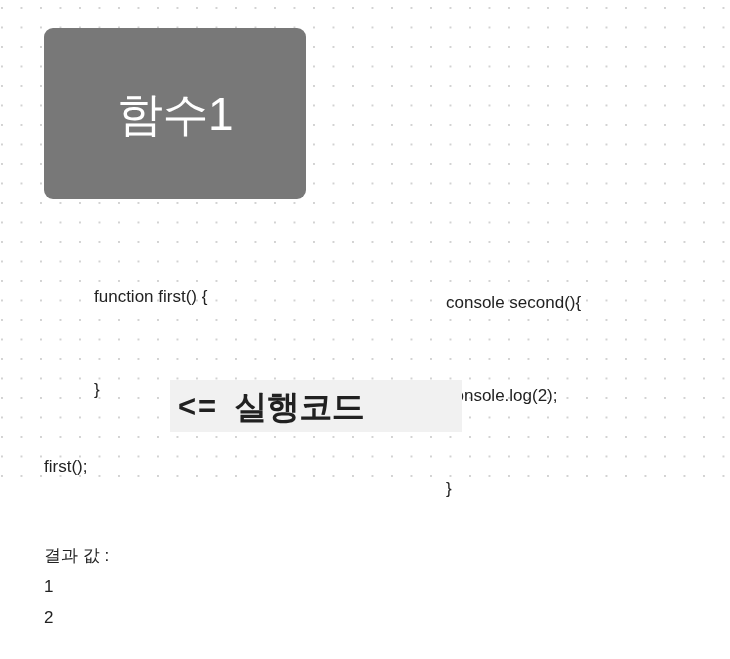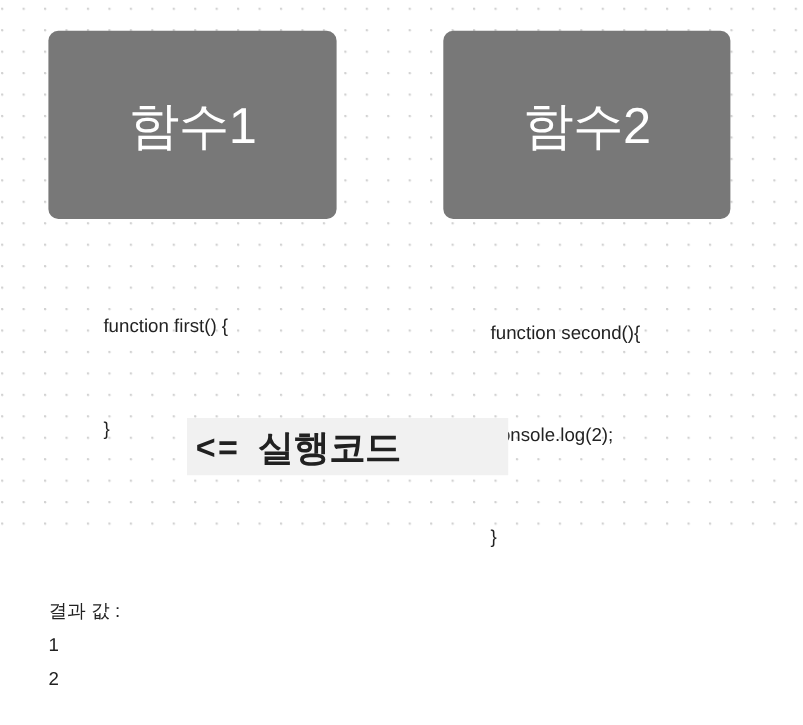--- a/index.html
+++ b/index.html
@@ -118,31 +118,29 @@
 
   <div id="card-first" class="fn-card">
     <span class="fn-card-title">함수1</span>
   </div>
 
   <div id="code-first" class="code-block">
     <div class="code-line">function first() {</div>
     <div class="code-line">}</div>
   </div>
 
-  <div id="card-second" class="fn-card">
-    <span class="fn-card-title">함수2</span>
-  </div>
 
   <div id="code-second" class="code-block">
-    <div class="code-line">function second(){</div>
+    <div class="code-line">console second(){</div>
     <div class="code-line">console.log(2);</div>
     <div class="code-line">}</div>
   </div>
 
   <div id="runner-code">
+    <div class="code-line">first();</div>
   </div>
 
   <div id="exec-callout">
     <span class="callout-arrow">&lt;=</span>
     <span class="callout-label">실행코드</span>
   </div>
 
   <div id="result-block">
     <div class="result-line">결과 값 :</div>
     <div class="result-line">1</div>

